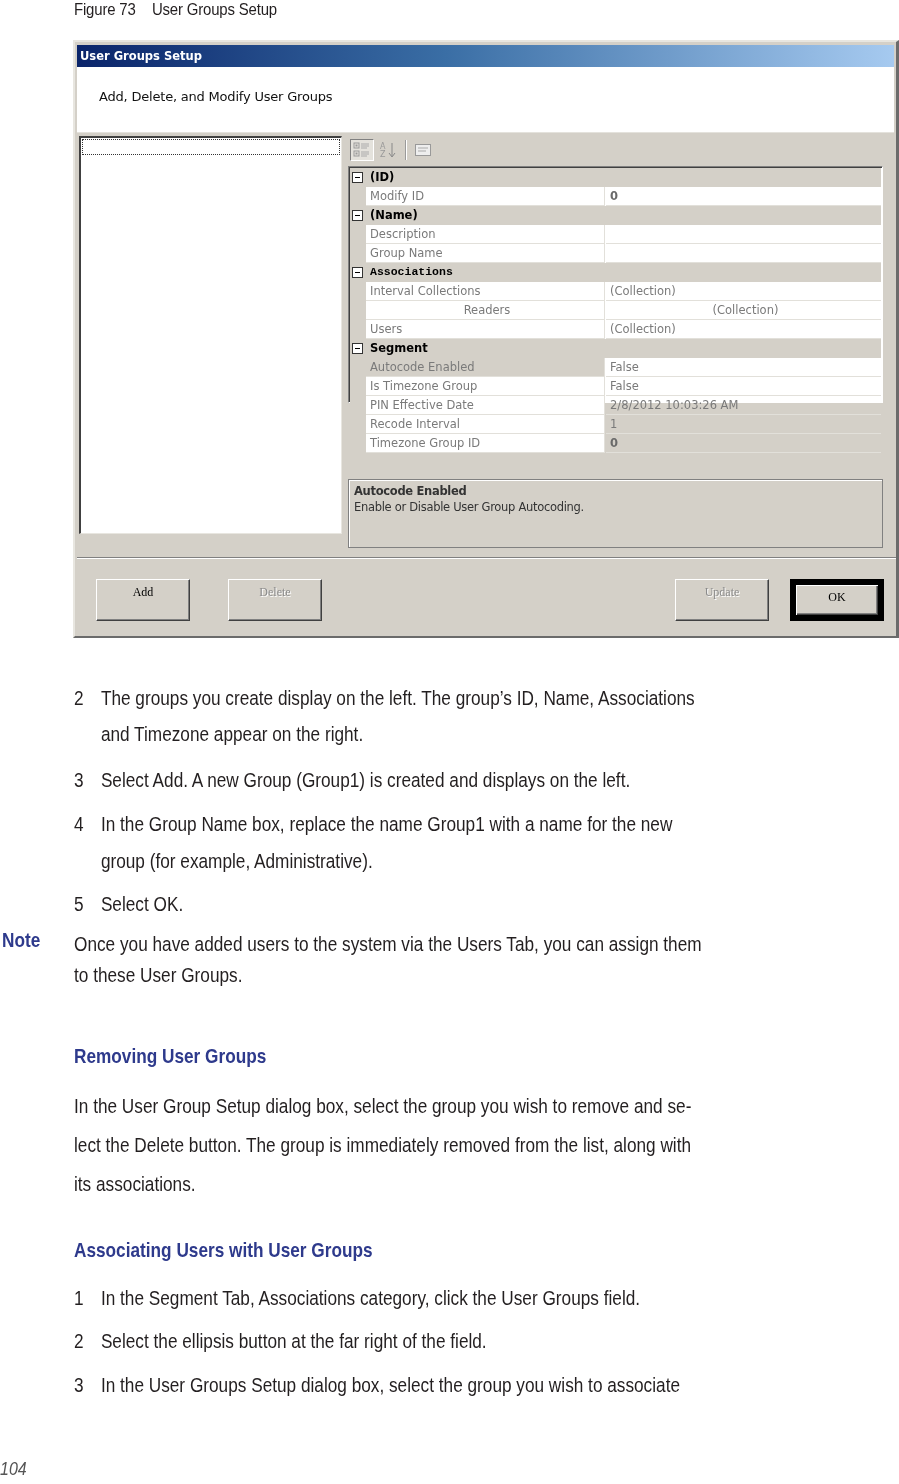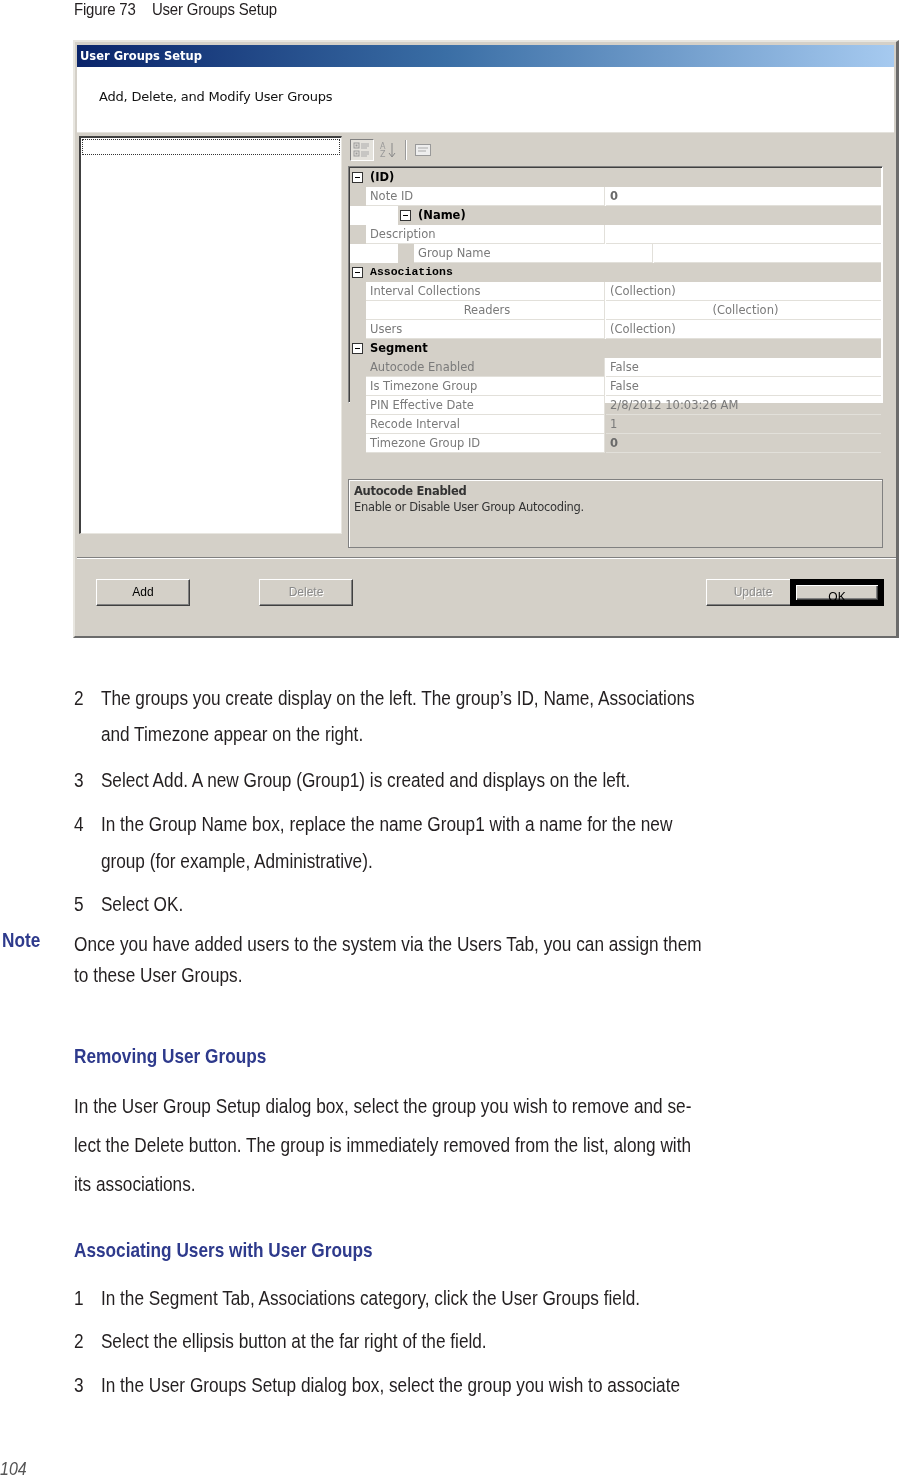--- a/index.html
+++ b/index.html
@@ -34,22 +34,22 @@
   .prow.item .name.selected { background: #d4d0c8; }
   .prow.item .val { position: absolute; left: 256px; top: 0; right: 0; height: 19px; padding-left: 4px; color: #7a7a7a; border-bottom: 1px solid #e2e0da; white-space: nowrap; }
   .prow.item .val.bold { font-weight: bold; color: #6a6a6a; }
 
   .helpbox { position: absolute; left: 273px; top: 437px; width: 535px; height: 69px; border: 1px solid #808080; box-shadow: 1px 1px 0 #fff inset; padding: 4px 5px; font-size: 11.5px; }
   .help-title { font-weight: bold; color: #333; letter-spacing: -0.3px; }
   .help-desc { color: #333; margin-top: 2px; letter-spacing: -0.3px; }
 
   .divider { position: absolute; left: 2px; right: 0; top: 515px; height: 2px; border-top: 1px solid #808080; border-bottom: 1px solid #fff; }
 
-  .btn { position: absolute; top: 537px; width: 94px; height: 27px; background: #d4d0c8; border-top: 1px solid #fff; border-left: 1px solid #fff; border-right: 1px solid #404040; border-bottom: 1px solid #404040; box-shadow: inset -1px -1px 0 #808080; font-size: 12px; text-align: center; line-height: 25px; color: #000; font-family: Liberation Sans, sans-serif; }
-  .btn.disabled { color: #8a8a8a; text-shadow: 1px 1px 0 #fff; margin-left: 31px; }
+  .btn { position: absolute; top: 537px; width: 94px; height: 42px; background: #d4d0c8; border-top: 1px solid #fff; border-left: 1px solid #fff; border-right: 1px solid #404040; border-bottom: 1px solid #404040; box-shadow: inset -1px -1px 0 #808080; font-size: 12px; text-align: center; line-height: 25px; color: #000; font-family: Liberation Serif, serif; }
+  .btn.disabled { color: #8a8a8a; text-shadow: 1px 1px 0 #fff; }
   .btn.default { border: 6px solid #000000; box-shadow: inset 1px 1px 0 #fff, inset -1px -1px 0 #404040, inset -2px -2px 0 #808080; }
 
   
   .doc { position: absolute; left: 0; top: 0; width: 899px; font-family: "Liberation Sans", sans-serif; }
   .narrow { transform: scaleX(0.84); transform-origin: left top; white-space: nowrap; }
   .step { position: absolute; font-size: 20.5px; color: #231f20; line-height: 36px; }
   .step .n { position: absolute; left: 0; }
   .step .t { position: absolute; left: 32px; }
   .note-label { position: absolute; left: 2px; top: 928px; font-size: 20.5px; font-weight: bold; color: #2e3a8c; }
   .note-text { position: absolute; left: 74px; top: 928px; font-size: 20.5px; color: #231f20; line-height: 31px; }
@@ -109,34 +109,34 @@
   </div>
 
   <div class="propgrid">
 
     <div class="prow cat" style="top:1px;">
       <span class="expander"></span>
       <span class="cat-label">(ID)</span>
     </div>
     <div class="prow item" style="top:20px;">
       <span class="gutter"></span>
-      <span class="name">Note ID</span>
+      <span class="name">Modify ID</span>
       <span class="val bold">0</span>
     </div>
 
-    <div class="prow cat" style="top:39px;margin-left:48px;">
+    <div class="prow cat" style="top:39px;">
       <span class="expander"></span>
       <span class="cat-label">(Name)</span>
     </div>
     <div class="prow item" style="top:58px;">
       <span class="gutter"></span>
       <span class="name">Description</span>
       <span class="val"></span>
     </div>
-    <div class="prow item" style="top:77px;margin-left:48px;">
+    <div class="prow item" style="top:77px;">
       <span class="gutter"></span>
       <span class="name">Group Name</span>
       <span class="val"></span>
     </div>
 
     <div class="prow cat" style="top:96px;font-family:Liberation Mono, monospace;">
       <span class="expander"></span>
       <span class="cat-label">Associations</span>
     </div>
     <div class="prow item" style="top:115px;">

